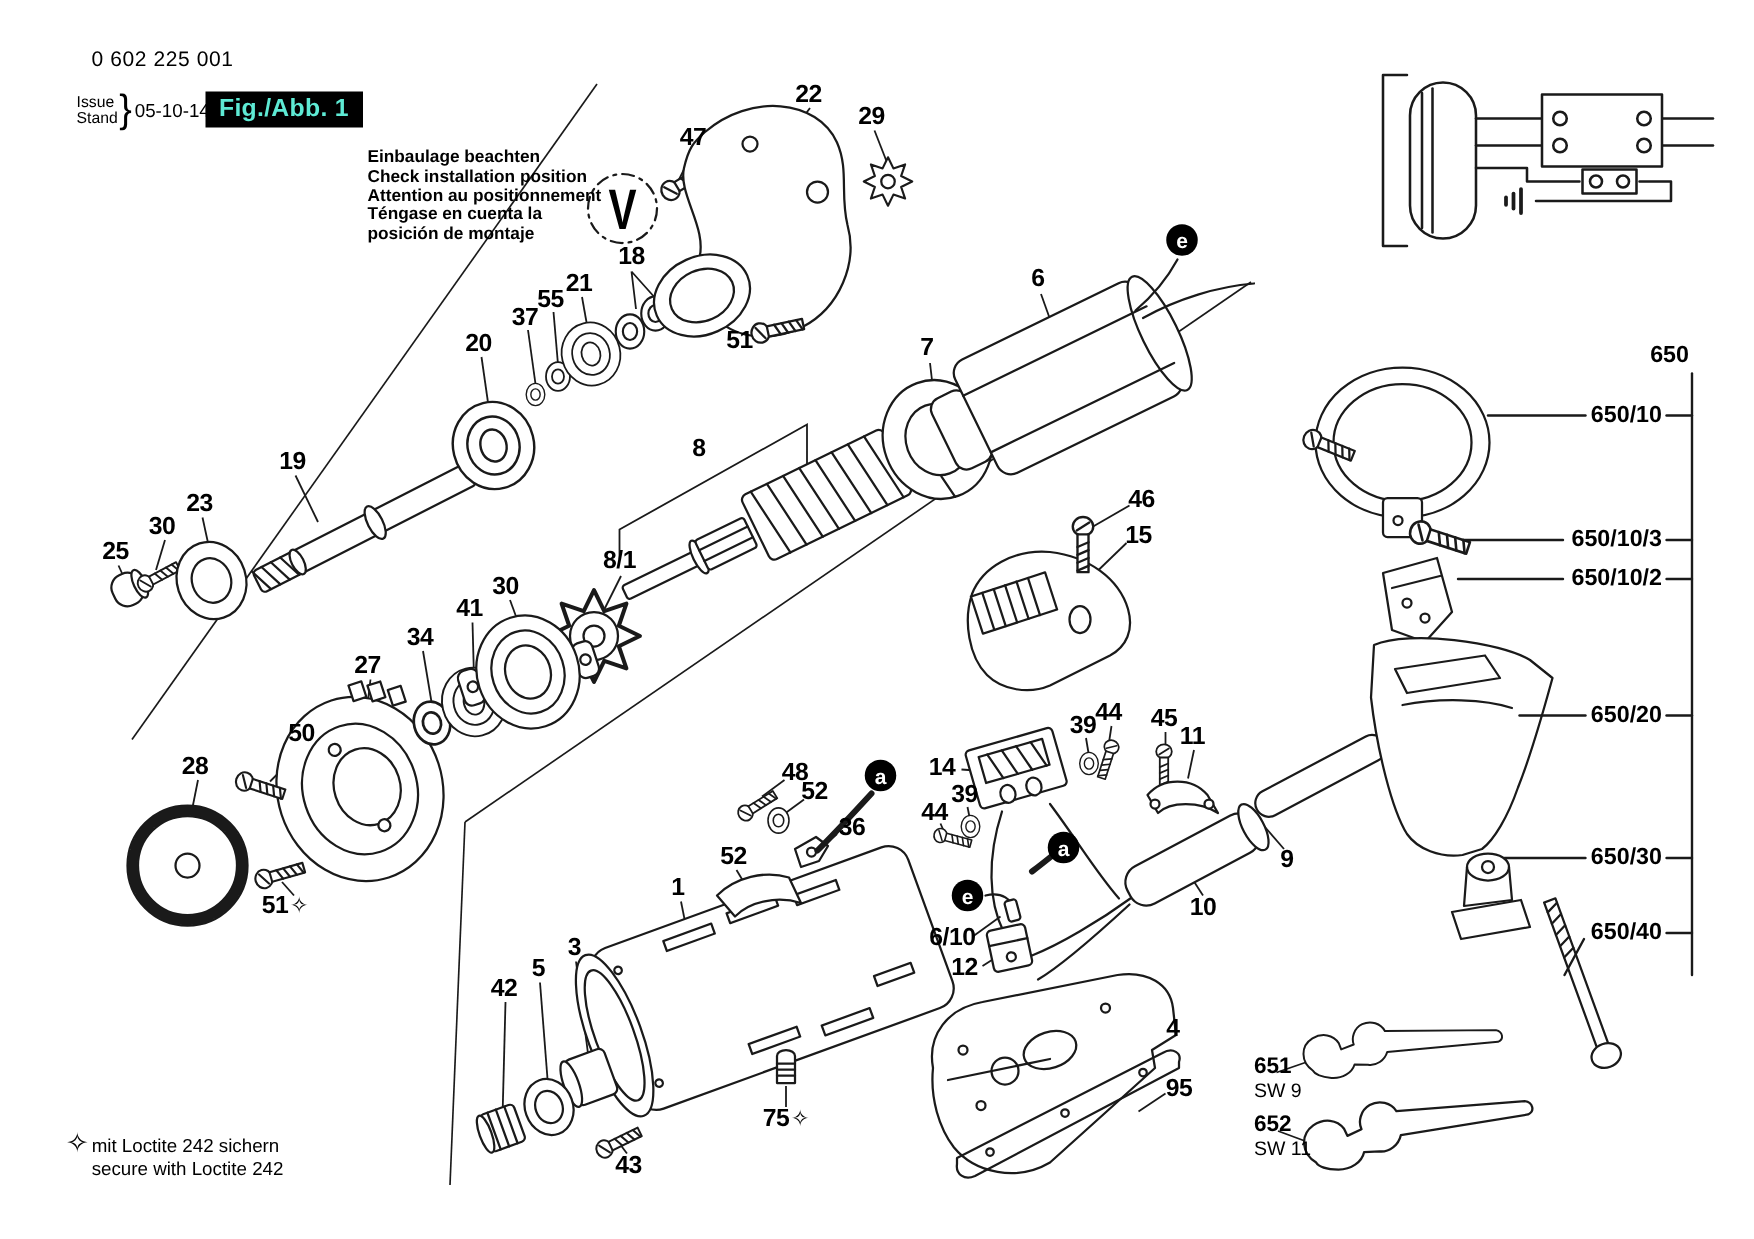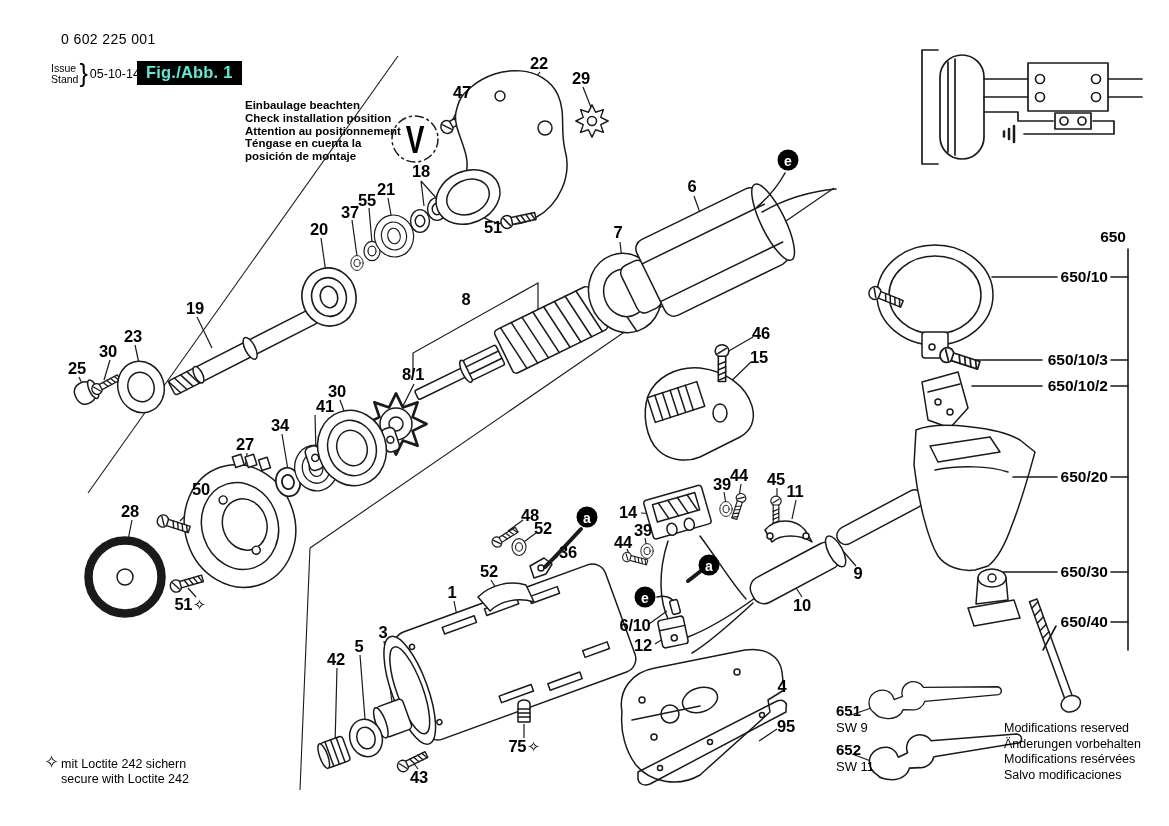--- a/index.html
+++ b/index.html
@@ -458,26 +458,20 @@
   <div class="vmark">V</div>
 
   <div class="note loctite">
     <span class="star">✧</span>
     <div>
       <div>mit Loctite 242 sichern</div>
       <div>secure with Loctite 242</div>
     </div>
   </div>
 
-  <div class="note mods">
-    <div>Modifications reserved</div>
-    <div>Änderungen vorbehalten</div>
-    <div>Modifications resérvées</div>
-    <div>Salvo modificaciones</div>
-  </div>
 
   <div id="callout-layer">
       <div class="co" style="left: 539px; top: 63px;">22</div>
       <div class="co" style="left: 581px; top: 78px;">29</div>
       <div class="co" style="left: 462px; top: 92px;">47</div>
       <div class="co" style="left: 421px; top: 171px;">18</div>
       <div class="co" style="left: 386px; top: 189px;">21</div>
       <div class="co" style="left: 367px; top: 200px;">55</div>
       <div class="co" style="left: 350px; top: 212px;">37</div>
       <div class="co" style="left: 319px; top: 229px;">20</div>
@@ -486,21 +480,21 @@
       <div class="co" style="left: 618px; top: 232px;">7</div>
       <div class="co" style="left: 195px; top: 308px;">19</div>
       <div class="co" style="left: 133px; top: 336px;">23</div>
       <div class="co" style="left: 108px; top: 351px;">30</div>
       <div class="co" style="left: 77px; top: 368px;">25</div>
       <div class="co" style="left: 466px; top: 299px;">8</div>
       <div class="co" style="left: 413px; top: 374px;">8/1</div>
       <div class="co" style="left: 761px; top: 333px;">46</div>
       <div class="co" style="left: 759px; top: 357px;">15</div>
       <div class="co" style="left: 337px; top: 391px;">30</div>
-      <div class="co" style="left: 313px; top: 406px; margin-left: 12px;">41</div>
+      <div class="co" style="left: 313px; top: 406px;">41</div>
       <div class="co" style="left: 280px; top: 425px;">34</div>
       <div class="co" style="left: 245px; top: 444px;">27</div>
       <div class="co" style="left: 201px; top: 489px;">50</div>
       <div class="co" style="left: 130px; top: 511px;">28</div>
       <div class="co" style="left: 190px; top: 604px;">51<span class="star">✧</span></div>
       <div class="co" style="left: 530px; top: 515px;">48</div>
       <div class="co" style="left: 543px; top: 528px;">52</div>
       <div class="co" style="left: 568px; top: 552px;">36</div>
       <div class="co" style="left: 489px; top: 571px;">52</div>
       <div class="co" style="left: 452px; top: 592px;">1</div>

